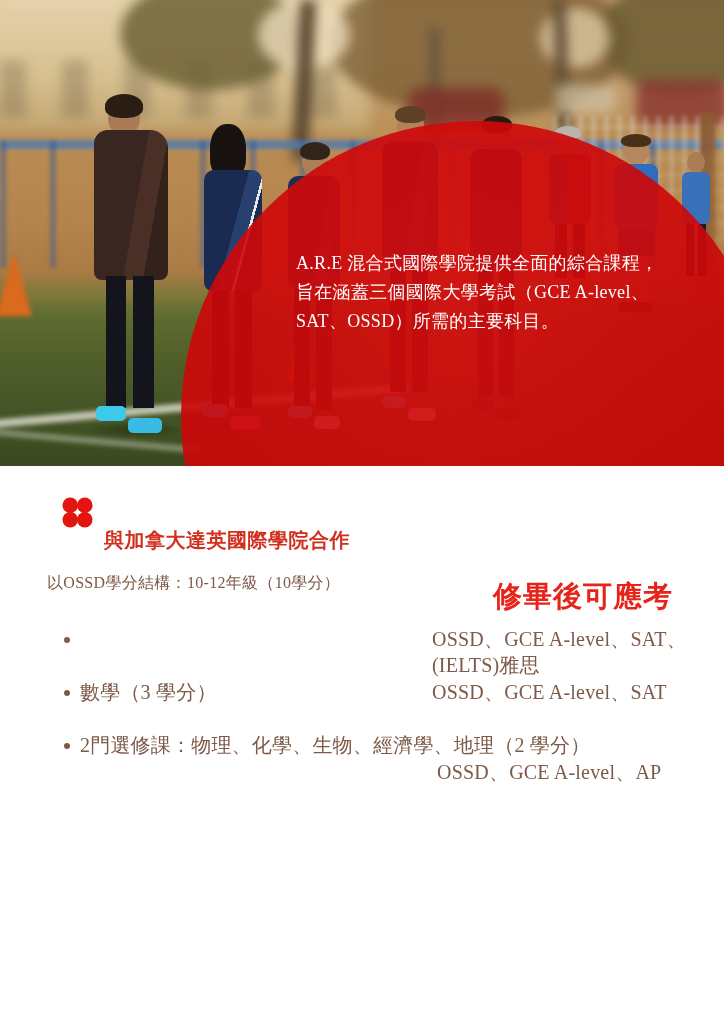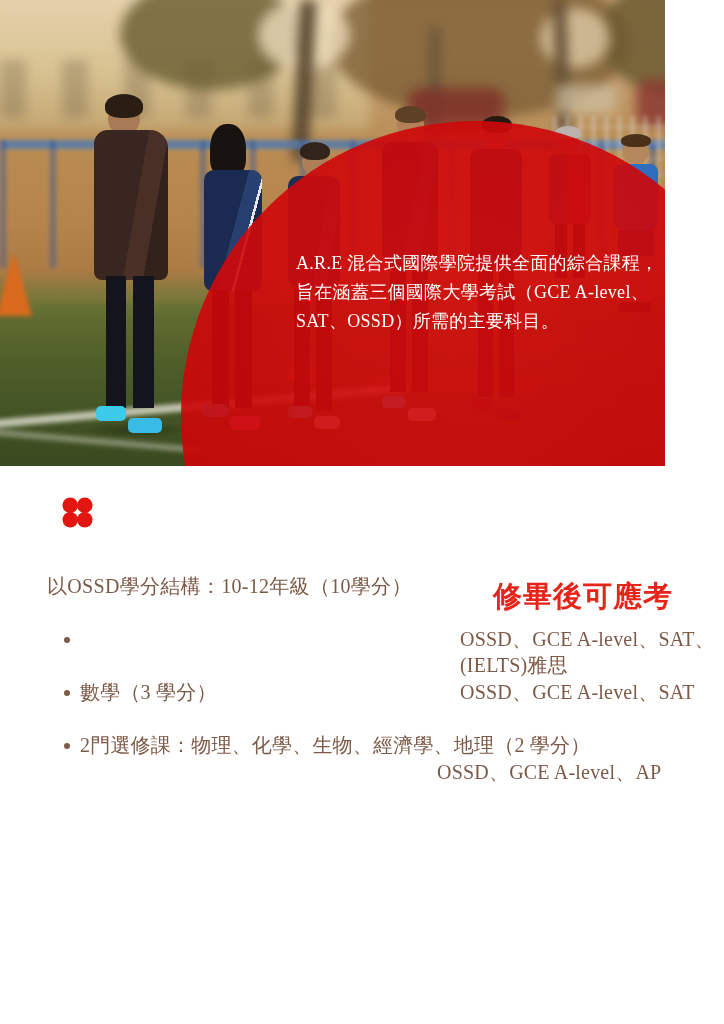--- a/index.html
+++ b/index.html
@@ -3,21 +3,21 @@
 <meta charset="utf-8">
 <style>
   html,body{margin:0;padding:0;background:#ffffff;}
   .page{
     position:relative;width:724px;height:1024px;background:#ffffff;overflow:hidden;
     font-family:"Liberation Serif","DejaVu Serif",serif;
   }
   .abs{position:absolute;}
 
   
-  .banner{position:absolute;left:0;top:0;width:665px;height:466px;overflow:hidden;}
+  .banner{position:absolute;left:0;top:0;width:724px;height:466px;overflow:hidden;}
   .photo{
     position:absolute;inset:0;
     background:linear-gradient(180deg,
       #c8a477 0%,#cdaa7d 10%,#c29a6a 20%,#bb9058 28%,#bd8f55 34%,
       #b8874e 48%,#ac7c45 58%,#77783a 63%,#5f6c30 68%,#52602a 76%,
       #465626 86%,#3a4a20 100%);
   }
   .bg-blur{position:absolute;inset:0;filter:blur(6px);}
   .mid-blur{position:absolute;inset:0;filter:blur(2px);}
   .players{position:absolute;inset:0;filter:blur(.6px);}
@@ -42,26 +42,26 @@
   .subtitle{
     position:absolute;left:104px;top:527px;
     font-size:20px;font-weight:bold;color:#d2301f;letter-spacing:.5px;
   }
   .exam-ready{
     position:absolute;left:493px;top:532px;
     font-size:29px;font-weight:bold;color:#e72419;letter-spacing:1px;margin-top:45px;
   }
   .intro-line{
     position:absolute;left:47px;top:573px;
-    font-size:20px;color:#7d5a48;letter-spacing:.3px;
+    font-size:16px;color:#7d5a48;letter-spacing:.3px;
   }
   .row{position:absolute;font-size:20px;color:#7d5a48;white-space:nowrap;letter-spacing:.2px;}
   .dot{position:absolute;left:64px;width:6px;height:6px;border-radius:50%;background:#7d5a48;}
   .lcol{position:absolute;left:80px;top:0;}
-  .rcol{position:absolute;left:432px;top:0;margin-left:28px;}
+  .rcol{position:absolute;left:432px;top:0;}
 </style>
 </head>
 <body>
 
 <div class="page">
 
   <div class="banner">
     <div class="photo">
 
       <div class="bg-blur">
@@ -173,20 +173,21 @@
     </div>
   </div>
 
   <svg class="four-dots" viewBox="0 0 32 32" aria-hidden="true">
     <circle cx="8.5" cy="8.5" r="8" fill="#e31511"></circle>
     <circle cx="23.5" cy="8.5" r="8" fill="#e31511"></circle>
     <circle cx="8.5" cy="23.5" r="8" fill="#e31511"></circle>
     <circle cx="23.5" cy="23.5" r="8" fill="#e31511"></circle>
   </svg>
 
+  <div class="subtitle">與加拿大達英國際學院合作</div>
   <div class="exam-ready">修畢後可應考</div>
   <div class="intro-line">以OSSD學分結構：10-12年級（10學分）</div>
 
   <div class="row" style="top:626px;left:0;width:724px;height:26px;">
     <span class="dot" style="top:11px;"></span>
     <span class="rcol">OSSD、GCE A-level、SAT、</span>
   </div>
   <div class="row" style="top:652px;left:0;width:724px;height:26px;">
     <span class="rcol">(IELTS)雅思</span>
   </div>

